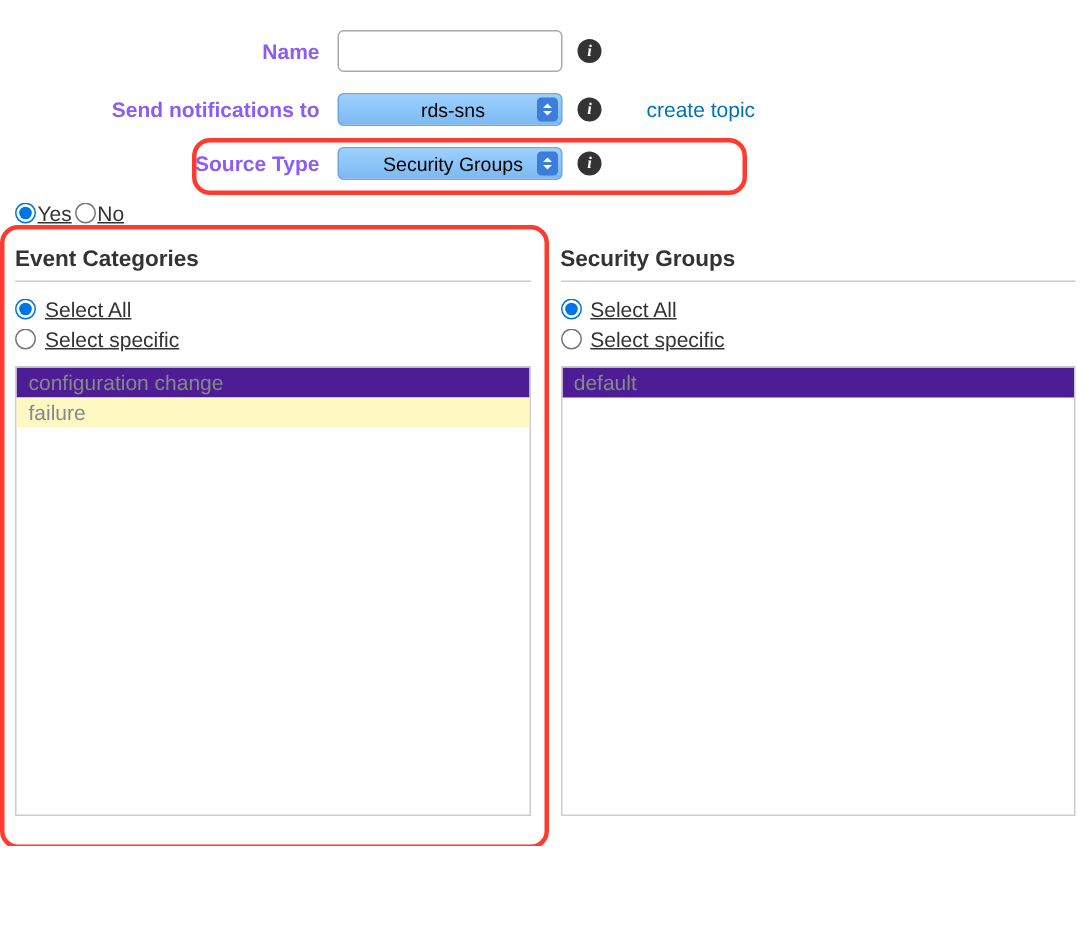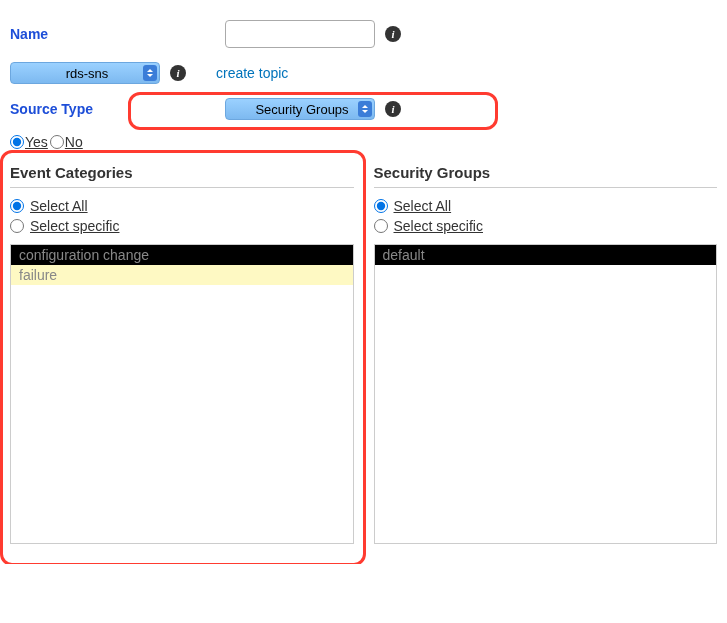--- a/index.html
+++ b/index.html
@@ -12,22 +12,23 @@
       padding: 20px 10px;
     }
     .form-row {
       display: flex;
       align-items: center;
       margin-bottom: 14px;
       position: relative;
     }
     .form-label {
       width: 215px;
+      text-align: right;
       font-weight: bold;
-      color: #1d4ed8;
+      color: #8b5cf6;
       padding-right: 12px;
       font-size: 14px;
     }
     .text-input {
       width: 150px;
       height: 28px;
       border: 1px solid #aaa;
       border-radius: 4px;
       padding: 2px 6px;
       font-size: 13px;
@@ -151,21 +152,21 @@
       border: 1px solid #ccc;
       height: 300px;
       margin-top: 10px;
       overflow: auto;
       background: #fff;
     }
     .listbox-item {
       padding: 2px 8px;
       color: #888;
       font-size: 14px;
-      background: #000000;
+      background: #4c1d95;
     }
     .listbox-item.alt {
       background: #fef9c3;
     }
     .highlight-event-categories {
       left: -10px;
       top: -14px;
       width: 366px;
       height: 416px;
     }
@@ -174,20 +175,21 @@
 </head>
 <body>
 
 <div class="form-row">
   <div class="form-label">Name</div>
   <input type="text" class="text-input" value="" style="">
   <span class="info-icon">i</span>
 </div>
 
 <div class="form-row">
+  <div class="form-label">Send notifications to</div>
   <div class="select-wrap">
     <select class="select-input">
       <option>rds-sns</option>
     </select>
     <span class="select-chevrons"></span>
   </div>
   <span class="info-icon">i</span>
   <span class="link">create topic</span>
 </div>
 

